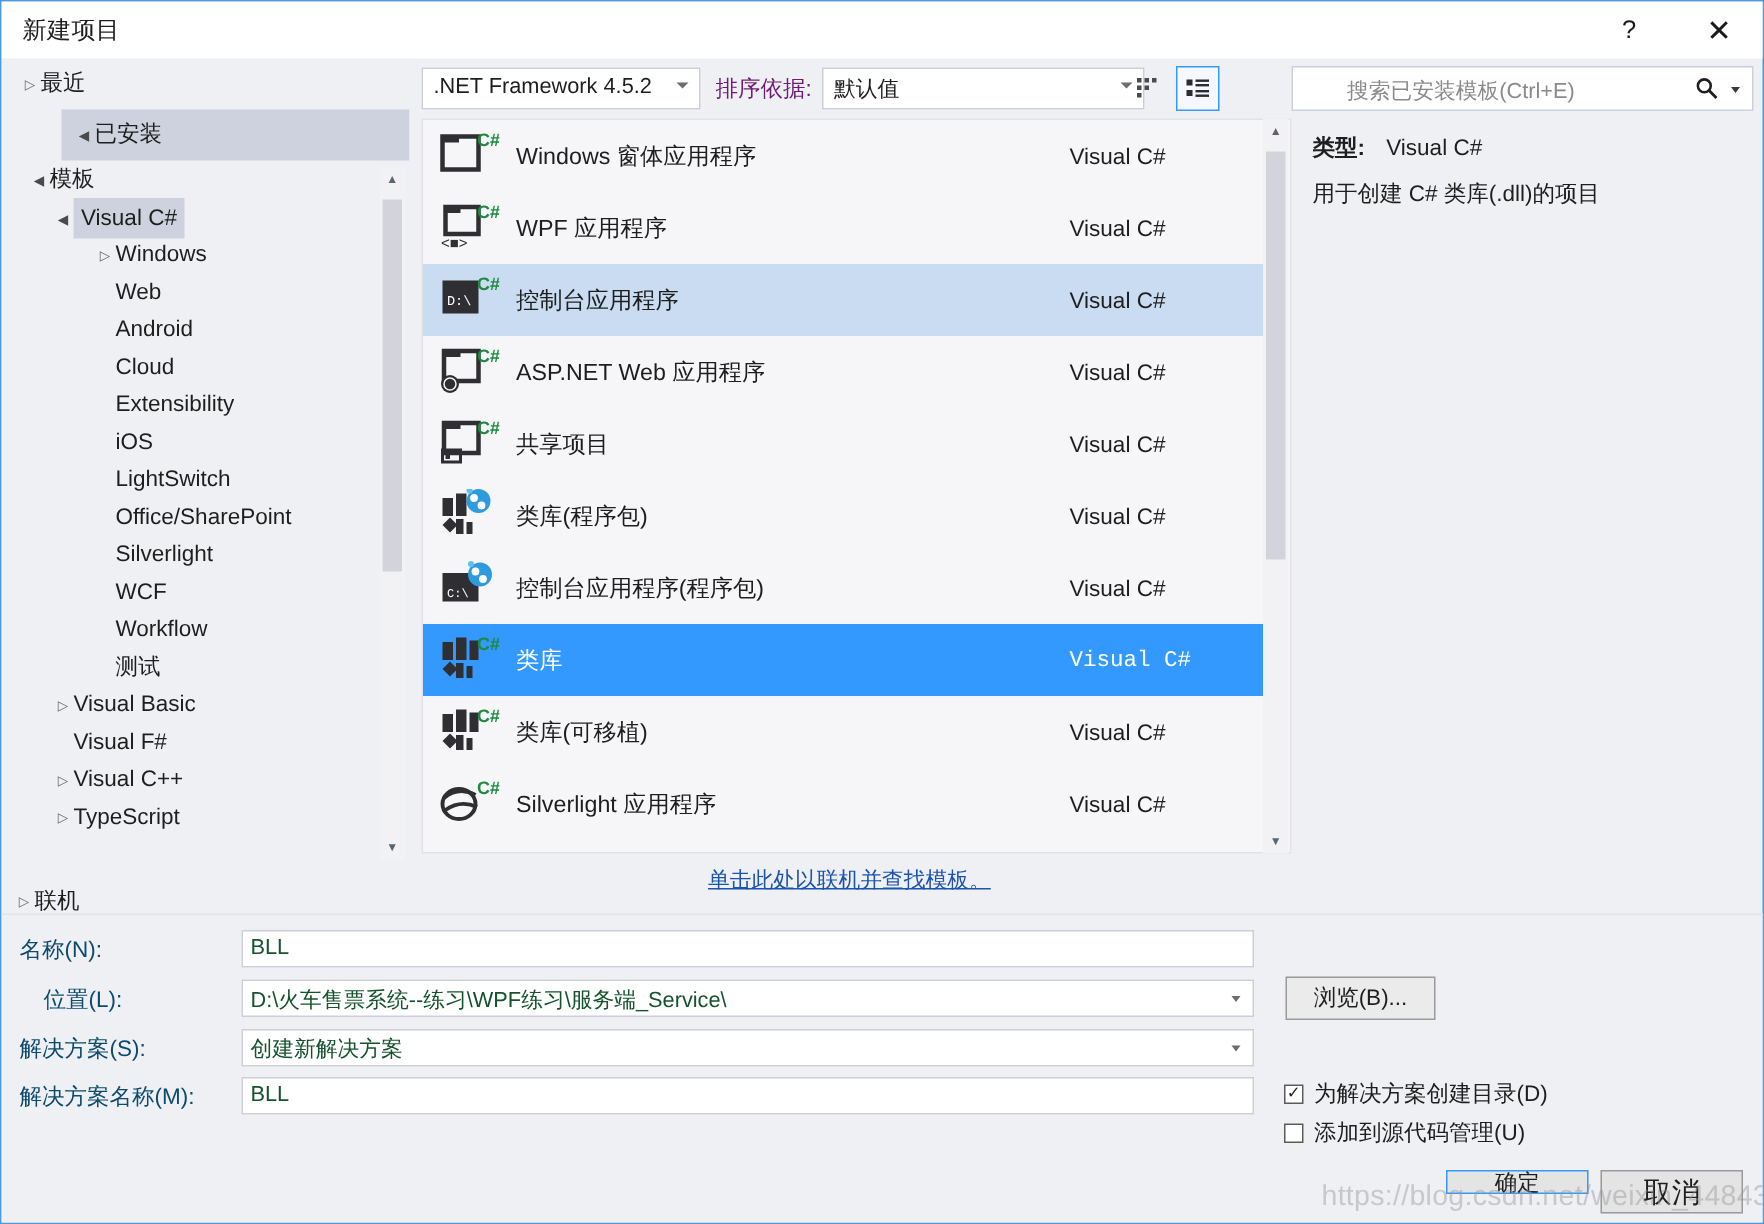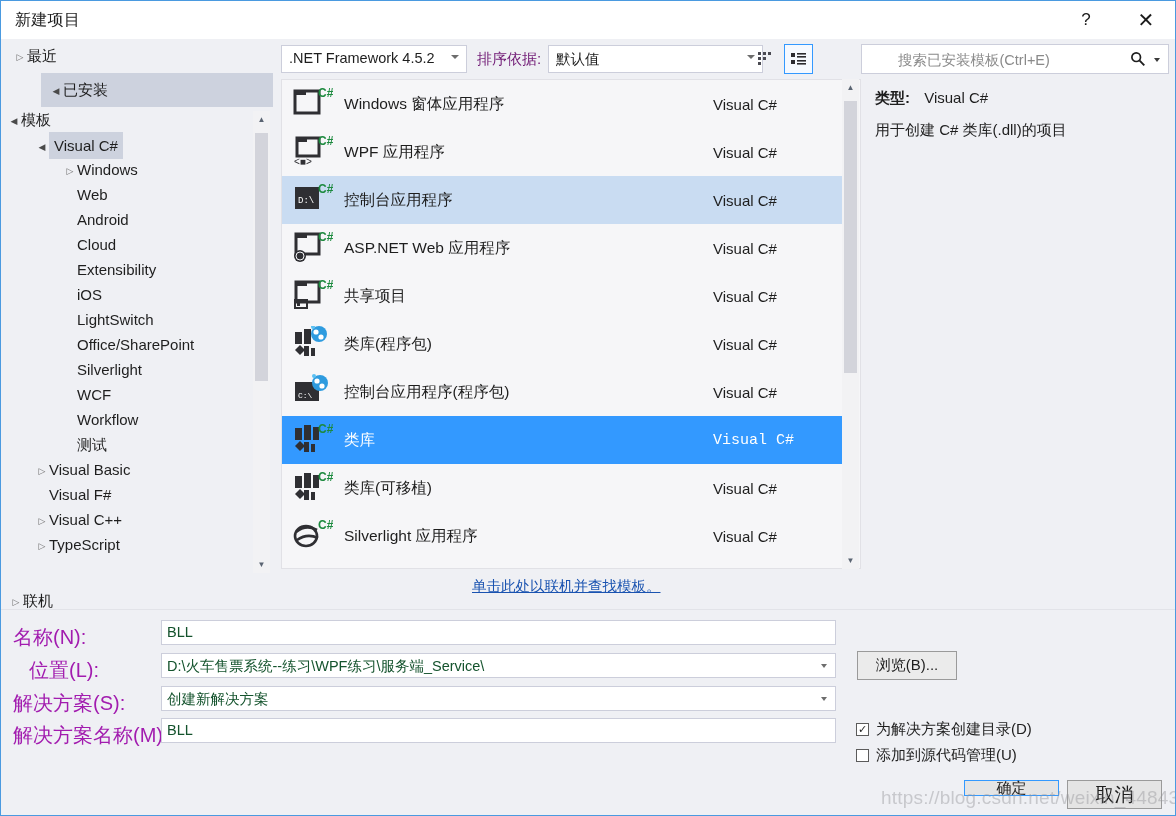--- a/index.html
+++ b/index.html
@@ -49,21 +49,21 @@
   .tri {
     display: inline-block; width: 14px; text-align: center;
     color: #6e6e6e; font-size: 9px; vertical-align: 1px;
   }
   .tri.open { color: #4a4a4a; }
   .lbl { display: inline-block; }
   .lbl.active { background: #cdd2de; padding: 1px 5px; }
   #recent-row  { padding-left: 12px; }
   #installed-row { padding-left: 8px; background: #cdd2de; margin-left: 40px; }
   #online-row  { padding-left: 8px; }
-  .ind1 { padding-left: 6px; }
+  .ind1 { padding-left: 18px; }
   .ind2 { padding-left: 34px; }
   .ind3 { padding-left: 62px; }
 
   
   #tree-scroll {
     position: absolute; left: 252px; top: 110px; width: 17px; height: 462px;
     background: #f2f2f4;
   }
   #tree-scroll .up, #tree-scroll .dn {
     position: absolute; left: 0; width: 17px; height: 17px;
@@ -182,21 +182,21 @@
     position: absolute; left: 471px; top: 576px;
     font-size: 14.5px; color: #1a53b0; text-decoration: underline;
   }
 
   
   #form {
     position: absolute; left: 0; top: 608px; width: 1176px; height: 208px;
     background: #eff0f4; border-top: 1px solid #e2e3e8;
   }
   .frm-label {
-    position: absolute; font-size: 20px; color: #a21caf;
+    position: absolute; font-size: 15px; color: #0c4a6e;
   }
   .frm-field {
     position: absolute; background: #ffffff; border: 1px solid #cccedb;
     height: 25px;
   }
   .frm-field .fval {
     position: absolute; left: 5px; top: 3px; font-size: 14.5px; color: #14532d;
     white-space: nowrap;
   }
   .frm-field .farw {

